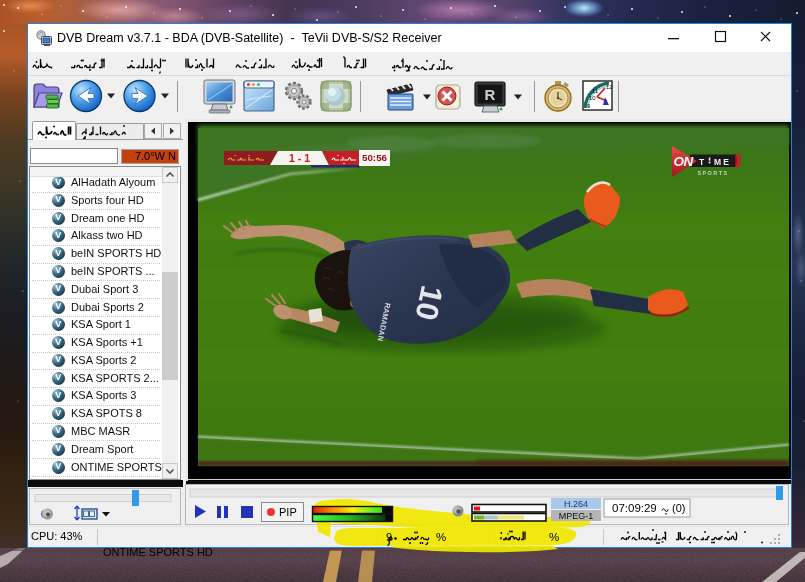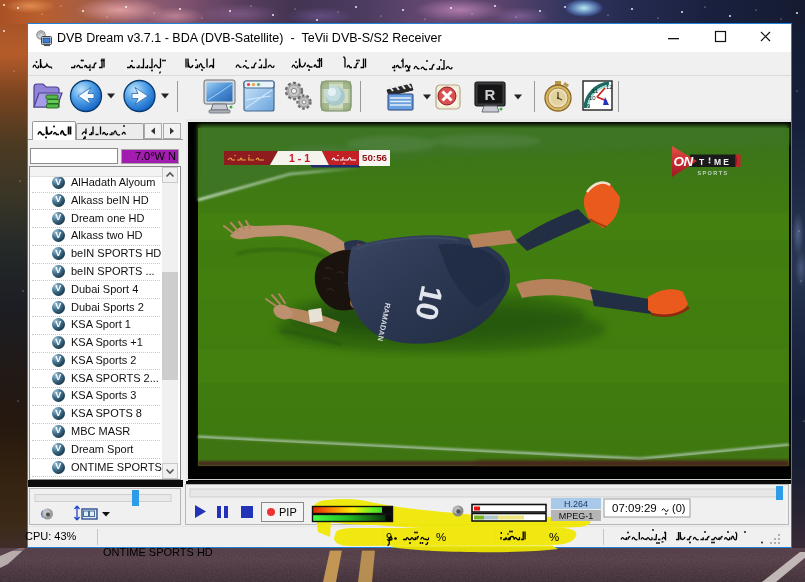--- a/index.html
+++ b/index.html
@@ -44,21 +44,21 @@
 #titlebar{left:28px;top:24px;width:763px;height:28px;background:#ffffff;}
 #title{left:57px;top:31px;font-size:12.5px;color:#000;}
 #menubar{left:28px;top:52px;width:763px;height:24px;background:#f0f0f0;border-bottom:1px solid #dadada;box-sizing:border-box;}
 #toolbar{left:28px;top:76px;width:763px;height:43px;background:#f0f0f0;}
 
 #tabActive{left:32px;top:121px;width:44px;height:19px;background:#fff;border:1px solid #9a9a9a;border-bottom:none;box-sizing:border-box;border-radius:2px 2px 0 0;}
 #tabIn{left:76px;top:123px;width:68px;height:17px;background:#ececec;border:1px solid #9a9a9a;border-bottom:none;box-sizing:border-box;border-radius:2px 2px 0 0;}
 .spinb{top:123px;width:18px;height:16px;background:#f2f2f2;border:1px solid #ababab;box-sizing:border-box;}
 #tabLine{left:28px;top:139px;width:155px;height:1px;background:#9a9a9a;}
 #inpBox{left:30px;top:148px;width:88px;height:16px;background:#fff;border:1px solid #8a8a8a;box-sizing:border-box;}
-#satBox{left:121px;top:149px;width:58px;height:15px;background:#a21caf;border:1px solid #a5a5a5;box-sizing:border-box;font-size:11px;text-align:right;padding-right:2px;line-height:13px;}
+#satBox{left:121px;top:149px;width:58px;height:15px;background:#c2410c;border:1px solid #a5a5a5;box-sizing:border-box;font-size:11px;text-align:right;padding-right:2px;line-height:13px;}
 #list{left:29px;top:166px;width:152px;height:314px;background:#fff;border:1px solid #8a8a8a;box-sizing:border-box;overflow:hidden;}
 .lrow{position:absolute;left:0;width:130px;height:18px;}
 .vic{position:absolute;left:22px;top:2px;width:13px;height:13px;border-radius:50%;
 background:radial-gradient(circle at 30% 25%,#9ec3d8 0%,#4a7a96 35%,#1f4257 70%,#122b3a 100%);}
 .vic b{position:absolute;left:3.2px;top:0.5px;font-size:9px;color:#fff;font-weight:bold;}
 .lname{position:absolute;left:41px;top:2px;font-size:11px;color:#101010;white-space:nowrap;}
 .dotline{position:absolute;left:2px;width:128px;border-top:1px dotted #c8c8c8;height:0;}
 #sbar{left:162px;top:167px;width:16px;height:312px;background:#f0f0f0;}
 .sbtn{position:absolute;left:0;width:16px;height:16px;background:#f0f0f0;border:1px solid #c9c9c9;box-sizing:border-box;}
 #sthumb{position:absolute;left:0;top:105px;width:16px;height:108px;background:#cdcdcd;}
@@ -312,21 +312,21 @@
       <span class="vic">
         <b>V</b>
       </span>
       <span class="lname">AlHadath Alyoum</span>
       <span class="dotline" style="top:17.5px"></span>
     </div>
     <div class="lrow" style="top:24.8px">
       <span class="vic">
         <b>V</b>
       </span>
-      <span class="lname">Alkass beIN HD</span>
+      <span class="lname">Sports four HD</span>
       <span class="dotline" style="top:17.5px"></span>
     </div>
     <div class="lrow" style="top:42.6px">
       <span class="vic">
         <b>V</b>
       </span>
       <span class="lname">Dream one HD</span>
       <span class="dotline" style="top:17.5px"></span>
     </div>
     <div class="lrow" style="top:60.3px">
@@ -347,21 +347,21 @@
       <span class="vic">
         <b>V</b>
       </span>
       <span class="lname">beIN SPORTS ...</span>
       <span class="dotline" style="top:17.5px"></span>
     </div>
     <div class="lrow" style="top:113.7px">
       <span class="vic">
         <b>V</b>
       </span>
-      <span class="lname">Dubai Sport 4</span>
+      <span class="lname">Dubai Sport 3</span>
       <span class="dotline" style="top:17.5px"></span>
     </div>
     <div class="lrow" style="top:131.5px">
       <span class="vic">
         <b>V</b>
       </span>
       <span class="lname">Dubai Sports 2</span>
       <span class="dotline" style="top:17.5px"></span>
     </div>
     <div class="lrow" style="top:149.2px">
@@ -687,18 +687,18 @@
  <text x="189" y="15" font-size="11.5" fill="#000" font-family="Liberation Sans,sans-serif">%</text>
  <g fill="#9a9a9a">
   <circle cx="419" cy="17" r="1"></circle>
       <circle cx="415" cy="17" r="1"></circle>
       <circle cx="411" cy="17" r="1"></circle>
   <circle cx="419" cy="13" r="1"></circle>
       <circle cx="415" cy="13" r="1"></circle>
   <circle cx="419" cy="9" r="1"></circle>
  </g>
 </svg>
-<div class="abs stext" style="left:25px;top:530px">CPU: 43%</div>
+<div class="abs stext" style="left:31px;top:530px">CPU: 43%</div>
 <div class="abs stext" style="left:103px;top:546px">ONTIME SPORTS HD</div>
 <div class="abs ssep" style="left:97px"></div>
 <div class="abs ssep" style="left:383px"></div>
 <div class="abs ssep" style="left:495px"></div>
 <div class="abs ssep" style="left:603px"></div>
 
 </body></html>

